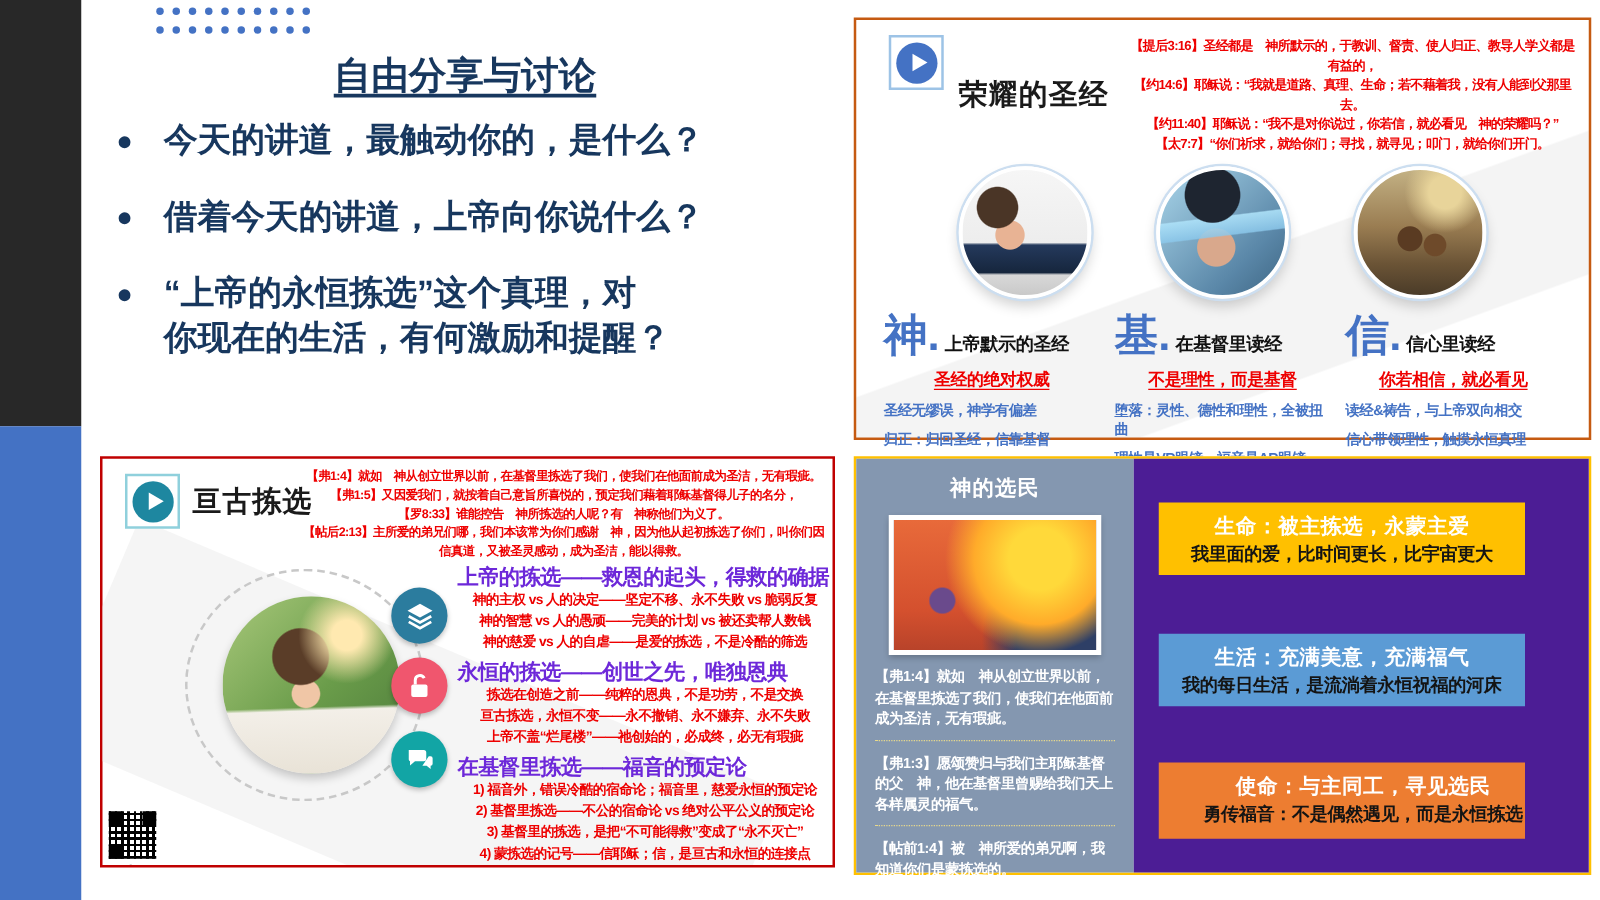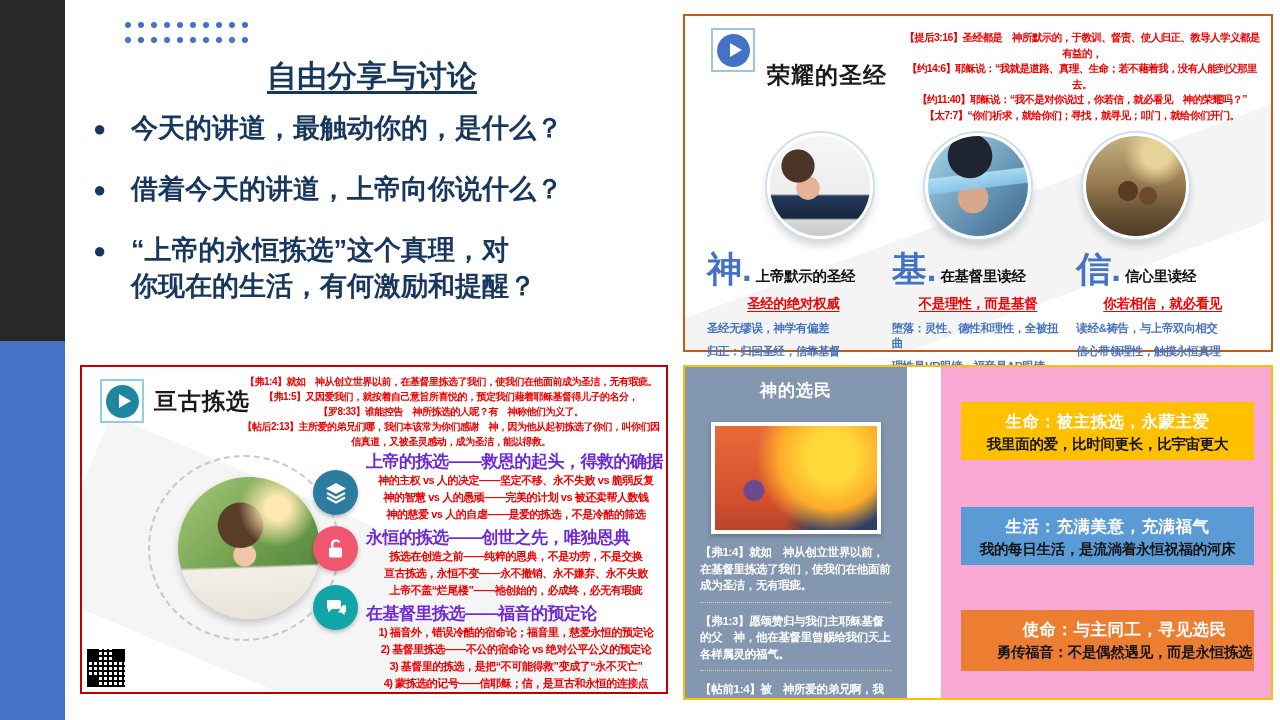--- a/index.html
+++ b/index.html
@@ -8,21 +8,21 @@
     background:#ffffff;font-family:"Liberation Sans","DejaVu Sans",sans-serif;
   }
   .abs{position:absolute;}
   .preline{white-space:pre-line;}
 
   
   .bar-dark{left:0;top:0;width:65px;height:341px;background:#282828;}
   .bar-blue{left:0;top:341px;width:65px;height:379px;background:#4472C4;}
 
   
-  .discussion{left:65px;top:16px;width:614px;height:362px;}
+  .discussion{left:65px;top:0;width:614px;height:362px;}
   .dots{left:60px;top:6px;display:flex;flex-direction:column;gap:9px;}
   .dot-row{display:flex;gap:7px;}
   .dot-row i{width:6px;height:6px;border-radius:50%;background:#4472C4;display:block;}
   .disc-title{left:0;top:40px;width:100%;text-align:center;
     font-size:30px;font-weight:bold;color:#17375E;text-decoration:underline;text-underline-offset:5px;}
   .disc-bullets{left:28px;top:94px;width:560px;}
   .bullet{display:flex;margin-bottom:23px;color:#17375E;font-weight:bold;font-size:27px;line-height:36px;}
   .bullet .mark{width:38px;flex:none;font-size:22px;line-height:38px;}
 
   
@@ -111,25 +111,25 @@
     linear-gradient(#000,#000) 0 27px/11px 11px no-repeat,
     linear-gradient(#fff,#fff) 2px 29px/7px 7px no-repeat,
     linear-gradient(#000,#000) 4px 31px/3px 3px no-repeat,
     repeating-linear-gradient(0deg,#000 0 2px,transparent 2px 5px),
     repeating-linear-gradient(90deg,#000 0 2px,#fff 2px 5px);}
   .watermark{left:4px;top:322px;color:#cfcfcf;font-size:7px;letter-spacing:2px;}
 
   
   .chosen{left:683px;top:365px;width:590px;height:335px;border:2px solid #FFC000;display:flex;}
   .c-sidebar{width:222px;flex:none;background:#8497B0;color:#fff;padding:12px 15px;box-sizing:border-box;}
-  .c-side-title{text-align:center;font-size:17px;font-weight:bold;margin-bottom:20px;letter-spacing:1px;}
+  .c-side-title{text-align:center;font-size:17px;font-weight:bold;margin-bottom:10px;letter-spacing:1px;}
   .c-img{width:162px;height:104px;border:4px solid #fff;margin:0 auto;box-shadow:0 2px 5px rgba(0,0,0,.25);}
   .c-verse{font-size:11.5px;font-weight:bold;line-height:16.5px;margin-top:10px;letter-spacing:-0.3px;}
   .c-sep{border:none;border-top:1px dotted #E8D98A;margin:8px 0 0 0;}
-  .c-main{flex:1;position:relative;background:#f9a8d4;margin-left:34px;}
+  .c-main{flex:1;position:relative;background:#4c1d95;}
   .c-box{position:absolute;left:20px;width:293px;box-sizing:border-box;text-align:center;padding-top:7px;}
   .c-box .bt{font-size:16.5px;font-weight:bold;color:#fff;line-height:24px;letter-spacing:0.5px;}
   .c-box .bs{font-size:14.5px;font-weight:bold;color:#141414;line-height:22px;letter-spacing:-0.3px;}
   .c-box1{top:35px;height:58px;background:#FFC000;}
   .c-box2{top:140px;height:58px;background:#5B9BD5;}
   .c-box3{top:243px;height:61px;background:#ED7D31;padding-left:34px;}
 </style>
 </head>
 <body>
 

